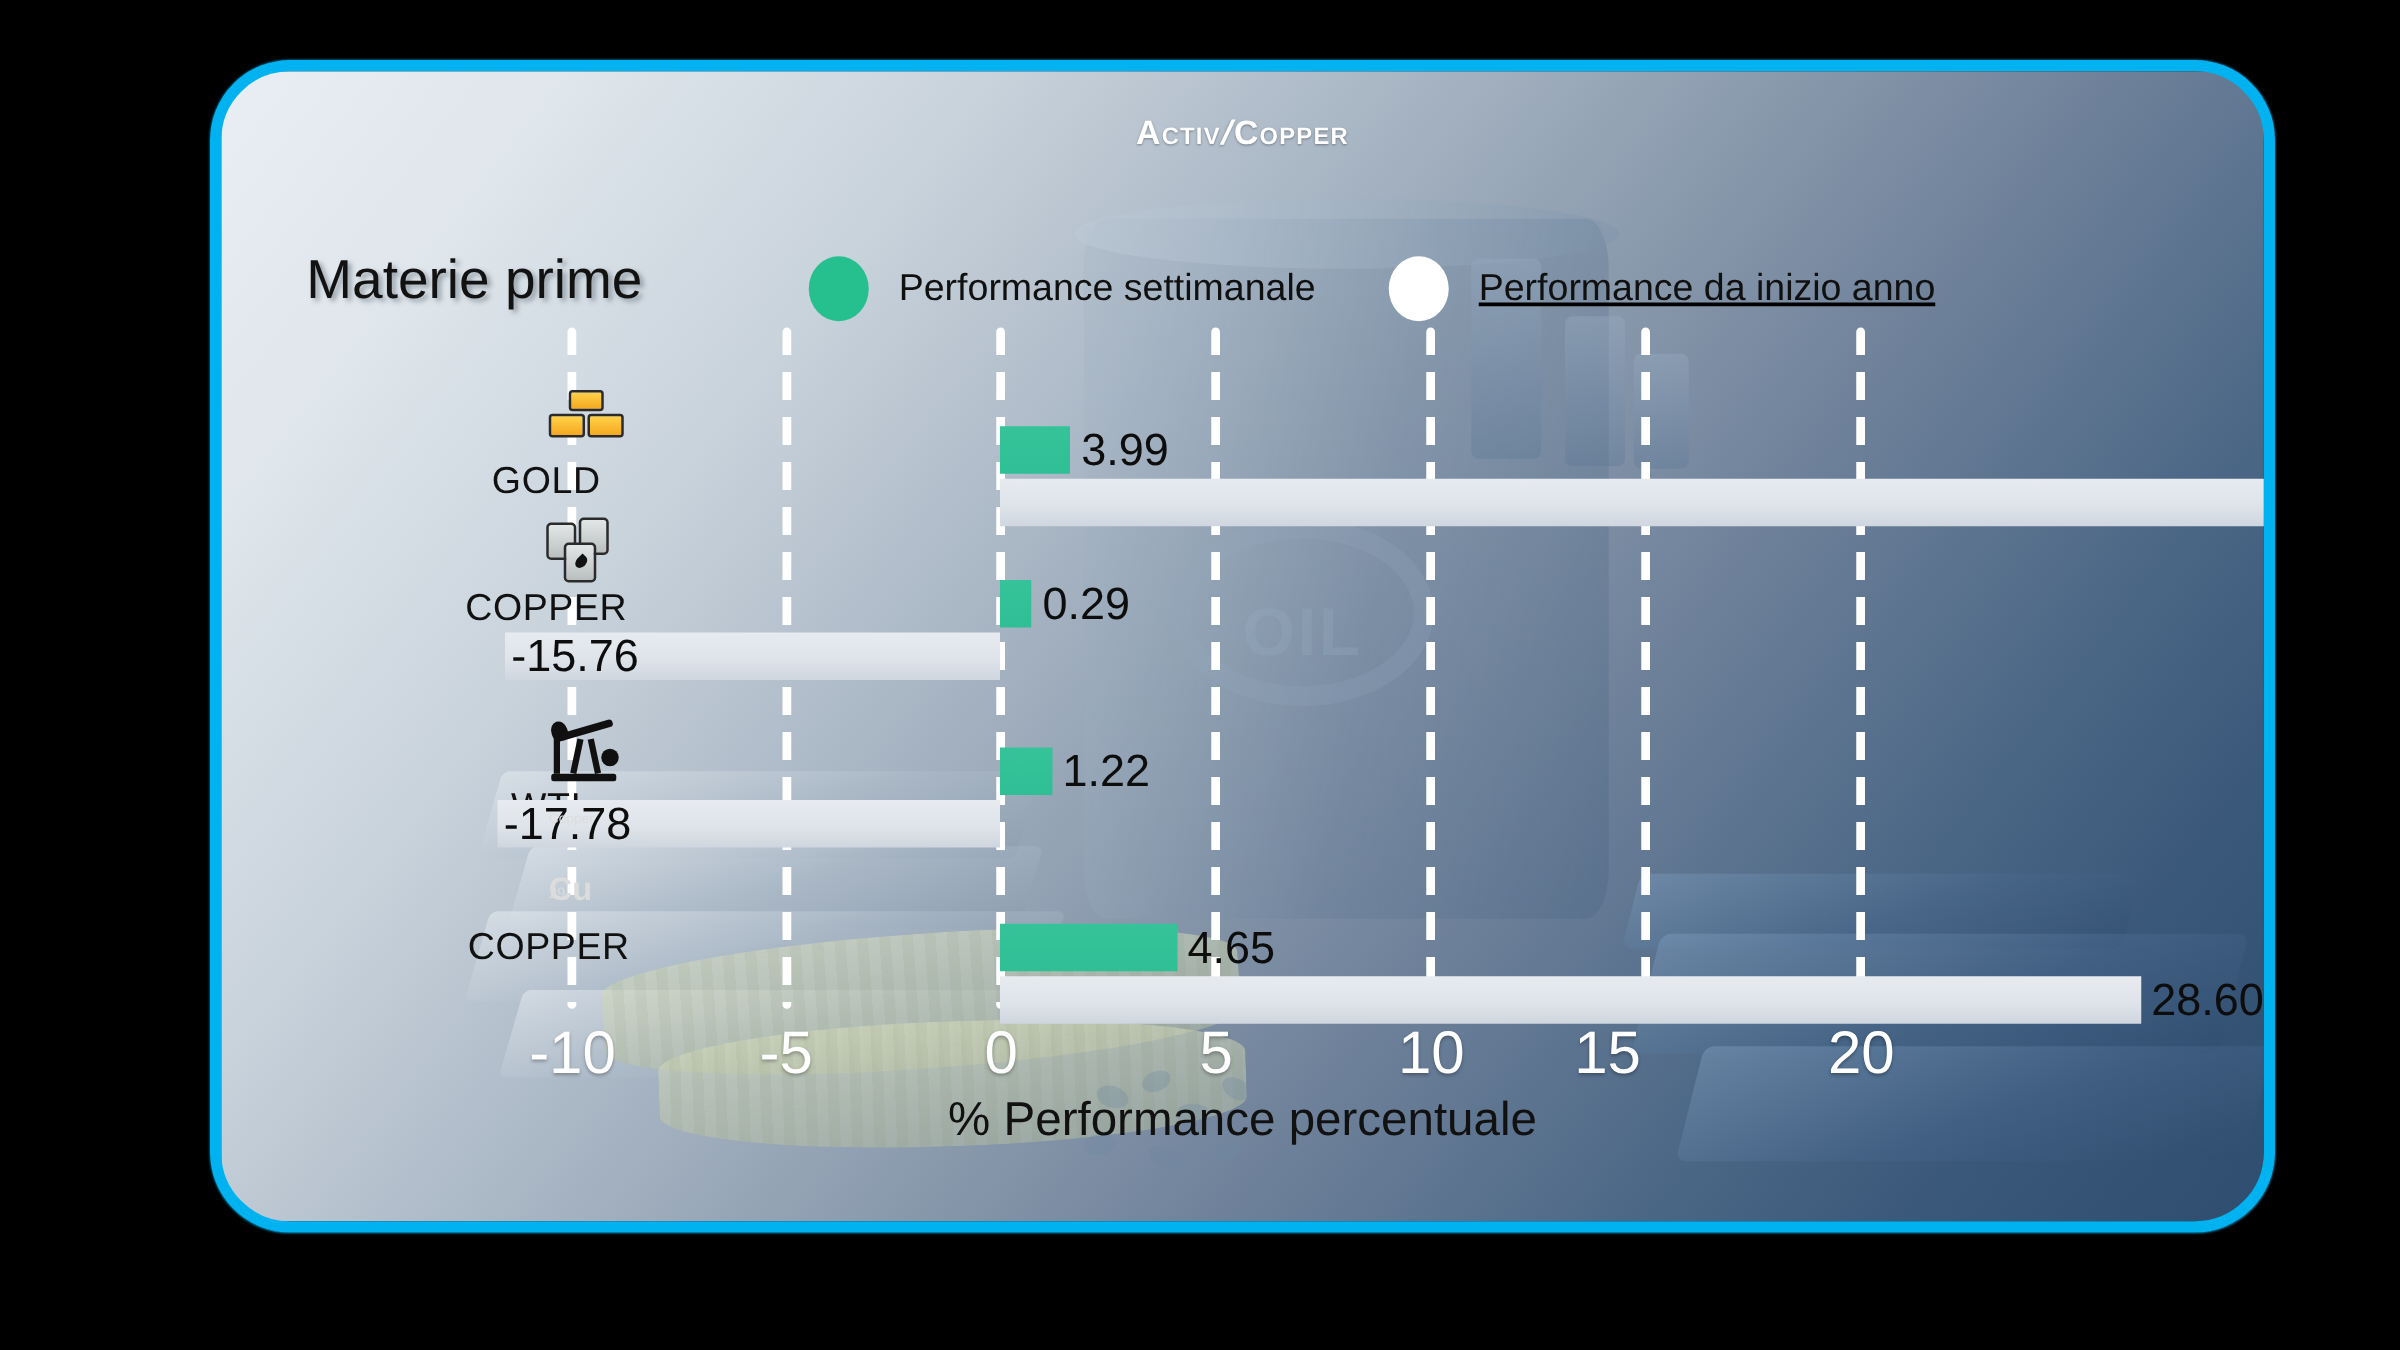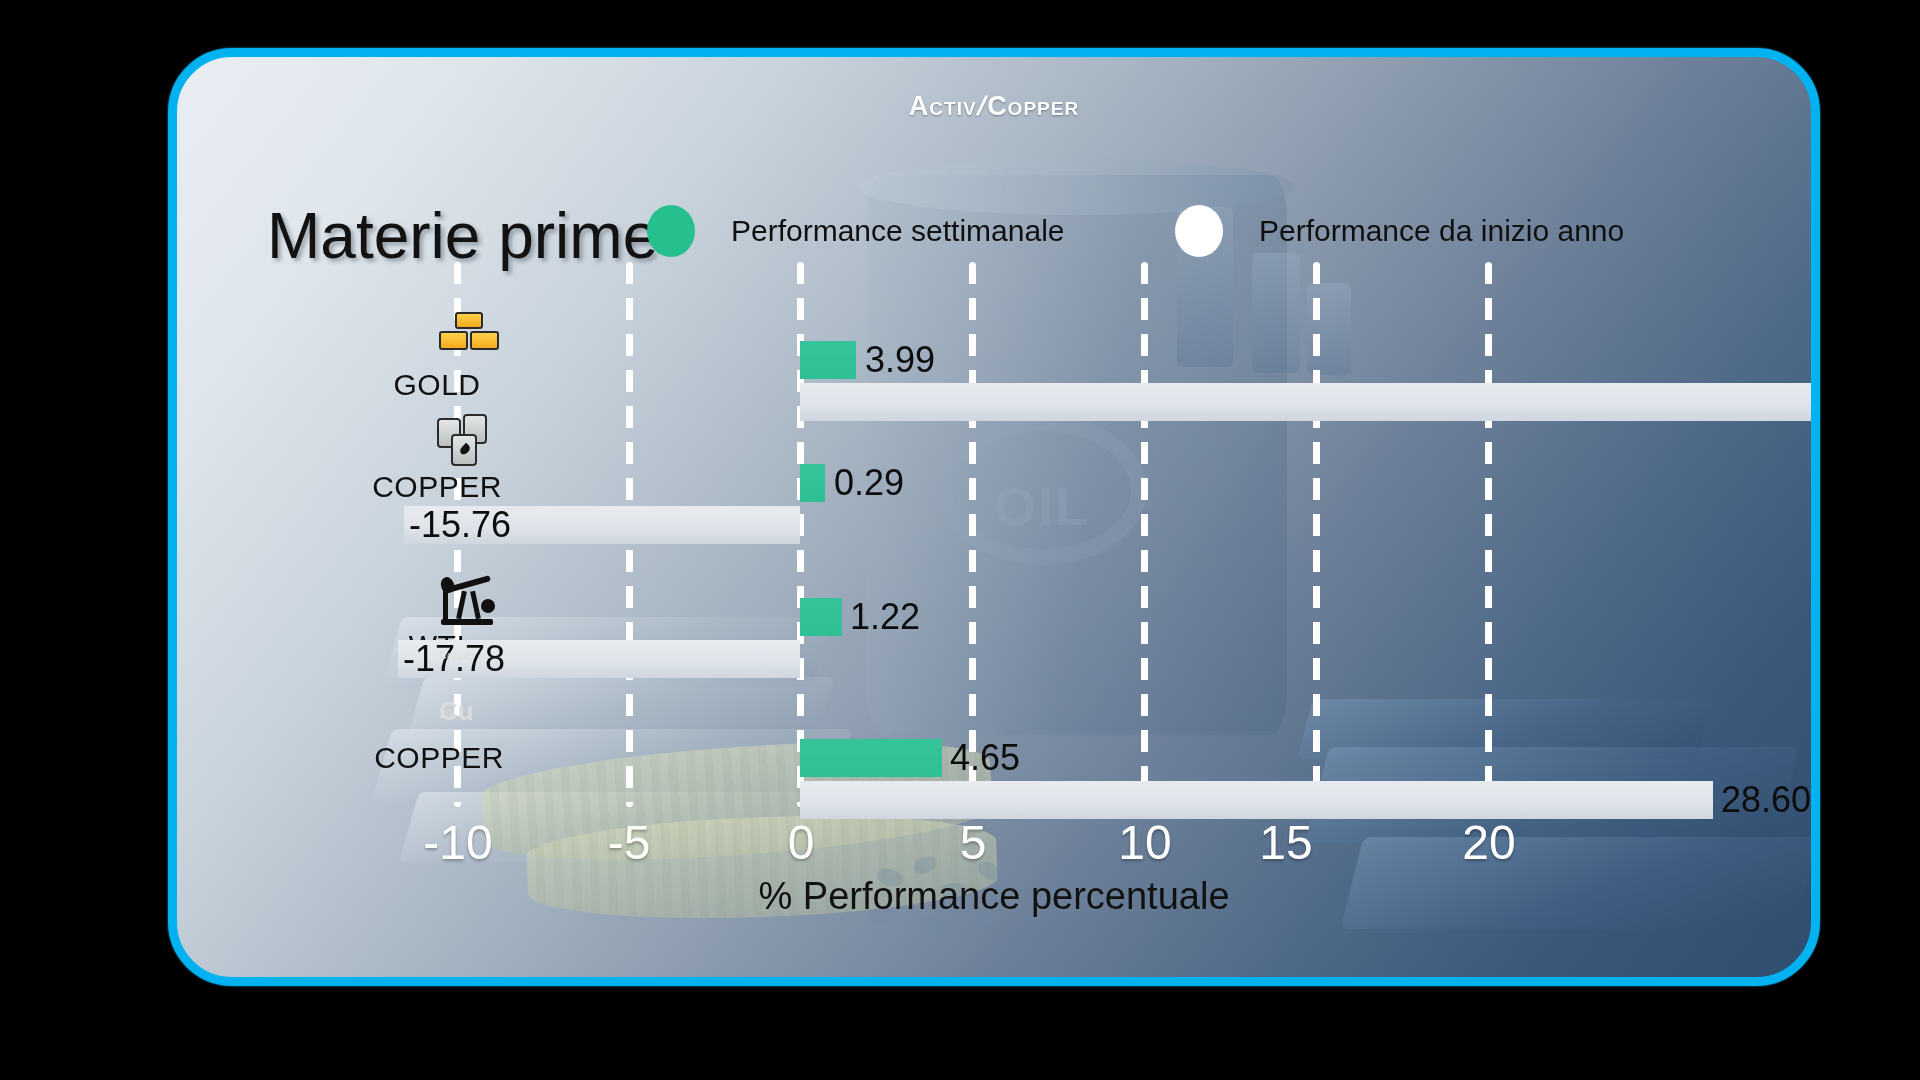--- a/index.html
+++ b/index.html
@@ -103,28 +103,28 @@
   
   #logo{
     position:absolute; left:0; right:0; top:34px; text-align:center;
     color:#ffffff; font-weight:bold; font-size:27px;
     letter-spacing:1px; font-variant:small-caps;
     text-shadow:0 1px 2px rgba(0,0,0,.35);
   }
   #logo .slash{ display:inline-block; transform:skewX(-16deg); padding:0 1px; }
 
   #title{
-    position:absolute; left:90px; top:142px;
-    font-size:64px; color:#121212; white-space:nowrap;
+    position:absolute; left:68px; top:142px;
+    font-size:44px; color:#121212; white-space:nowrap;
     text-shadow:3px 3px 4px rgba(90,100,112,.55);
   }
 
-  .legend{ position:absolute; display:flex; align-items:center; gap:36px; }
+  .legend{ position:absolute; display:flex; align-items:center; gap:24px; }
   #legend-weekly{ left:470px; top:148px; }
-  #legend-ytd{ left:998px; top:148px; }
+  #legend-ytd{ left:934px; top:148px;text-decoration:underline; }
   .legend .dot{ width:48px; height:52px; border-radius:50%; }
   .legend .lbl{ font-size:30px; color:#101010; white-space:nowrap; }
 
   
   #plot{ position:absolute; left:0; top:0; right:0; bottom:0; }
 
   .gridline{
     position:absolute; top:205px; height:545px; width:7px;
     background:repeating-linear-gradient(180deg,#ffffff 0 22px, rgba(255,255,255,0) 22px 36px);
     border-radius:4px;

